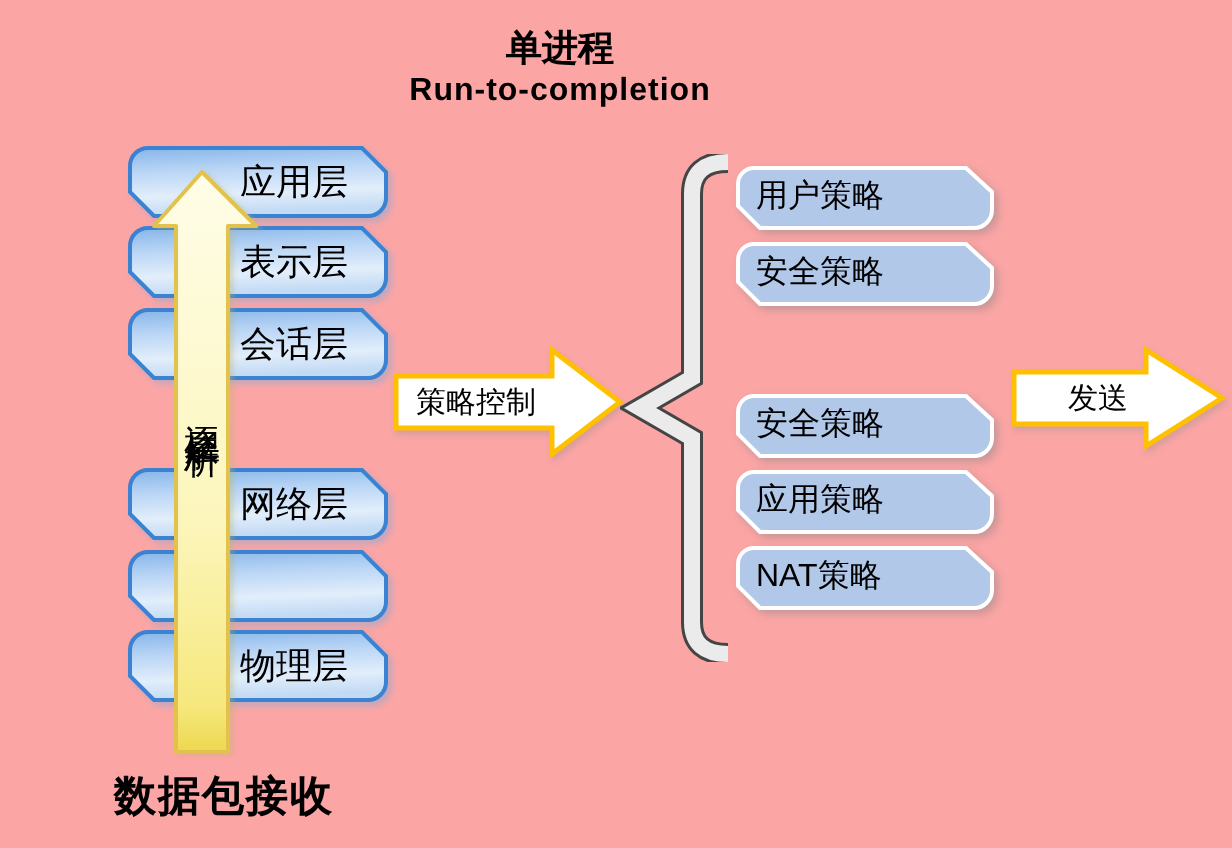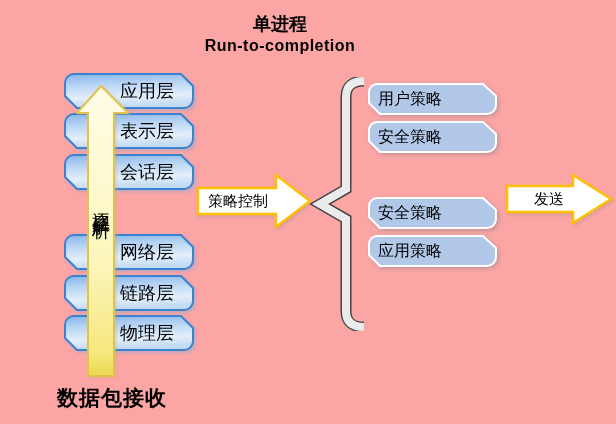--- a/index.html
+++ b/index.html
@@ -82,21 +82,20 @@
   <div class="abs layer-box" style="top:234px">
     <svg width="130" height="36">
         <path d="M10 1 L117 1 L129 13 L129 26 A9 9 0 0 1 120 35 L13 35 L1 23 L1 10 A9 9 0 0 1 10 1 Z" fill="url(#gradLayer)" stroke="#3B82D0" stroke-width="2"></path>
       </svg>
     <span class="layer-label">网络层</span>
   </div>
   <div class="abs layer-box" style="top:275px">
     <svg width="130" height="36">
         <path d="M10 1 L117 1 L129 13 L129 26 A9 9 0 0 1 120 35 L13 35 L1 23 L1 10 A9 9 0 0 1 10 1 Z" fill="url(#gradLayer)" stroke="#3B82D0" stroke-width="2"></path>
       </svg>
-    <span class="layer-label">链路层</span>
   </div>
   <div class="abs layer-box" style="top:315px">
     <svg width="130" height="36">
         <path d="M10 1 L117 1 L129 13 L129 26 A9 9 0 0 1 120 35 L13 35 L1 23 L1 10 A9 9 0 0 1 10 1 Z" fill="url(#gradLayer)" stroke="#3B82D0" stroke-width="2"></path>
       </svg>
     <span class="layer-label">物理层</span>
   </div>
 
   <div class="abs up-arrow">
     <svg width="54" height="294">
@@ -138,20 +137,26 @@
         <path d="M9 1 L115 1 L128 13 L128 22 A9 9 0 0 1 119 31 L12 31 L1 20 L1 9 A8 8 0 0 1 9 1 Z" fill="#B2C8E9" stroke="#FFFFFF" stroke-width="2"></path>
       </svg>
     <span class="policy-label">安全策略</span>
   </div>
   <div class="abs policy-box" style="top:235px">
     <svg width="129" height="32">
         <path d="M9 1 L115 1 L128 13 L128 22 A9 9 0 0 1 119 31 L12 31 L1 20 L1 9 A8 8 0 0 1 9 1 Z" fill="#B2C8E9" stroke="#FFFFFF" stroke-width="2"></path>
       </svg>
     <span class="policy-label">应用策略</span>
   </div>
+  <div class="abs policy-box" style="top:273px">
+    <svg width="129" height="32">
+        <path d="M9 1 L115 1 L128 13 L128 22 A9 9 0 0 1 119 31 L12 31 L1 20 L1 9 A8 8 0 0 1 9 1 Z" fill="#B2C8E9" stroke="#FFFFFF" stroke-width="2"></path>
+      </svg>
+    <span class="policy-label">NAT策略</span>
+  </div>
 
   <div class="abs harrow send-arrow">
     <svg width="110" height="52">
       <path d="M2 13 L68 13 L68 2 L106 26 L68 50 L68 39 L2 39 Z" fill="#FFFFFF" stroke="#FFC000" stroke-width="2.5" stroke-linejoin="miter"></path>
     </svg>
   </div>
   <div class="abs send-arrow-label">发送</div>
 
 </div>
 

